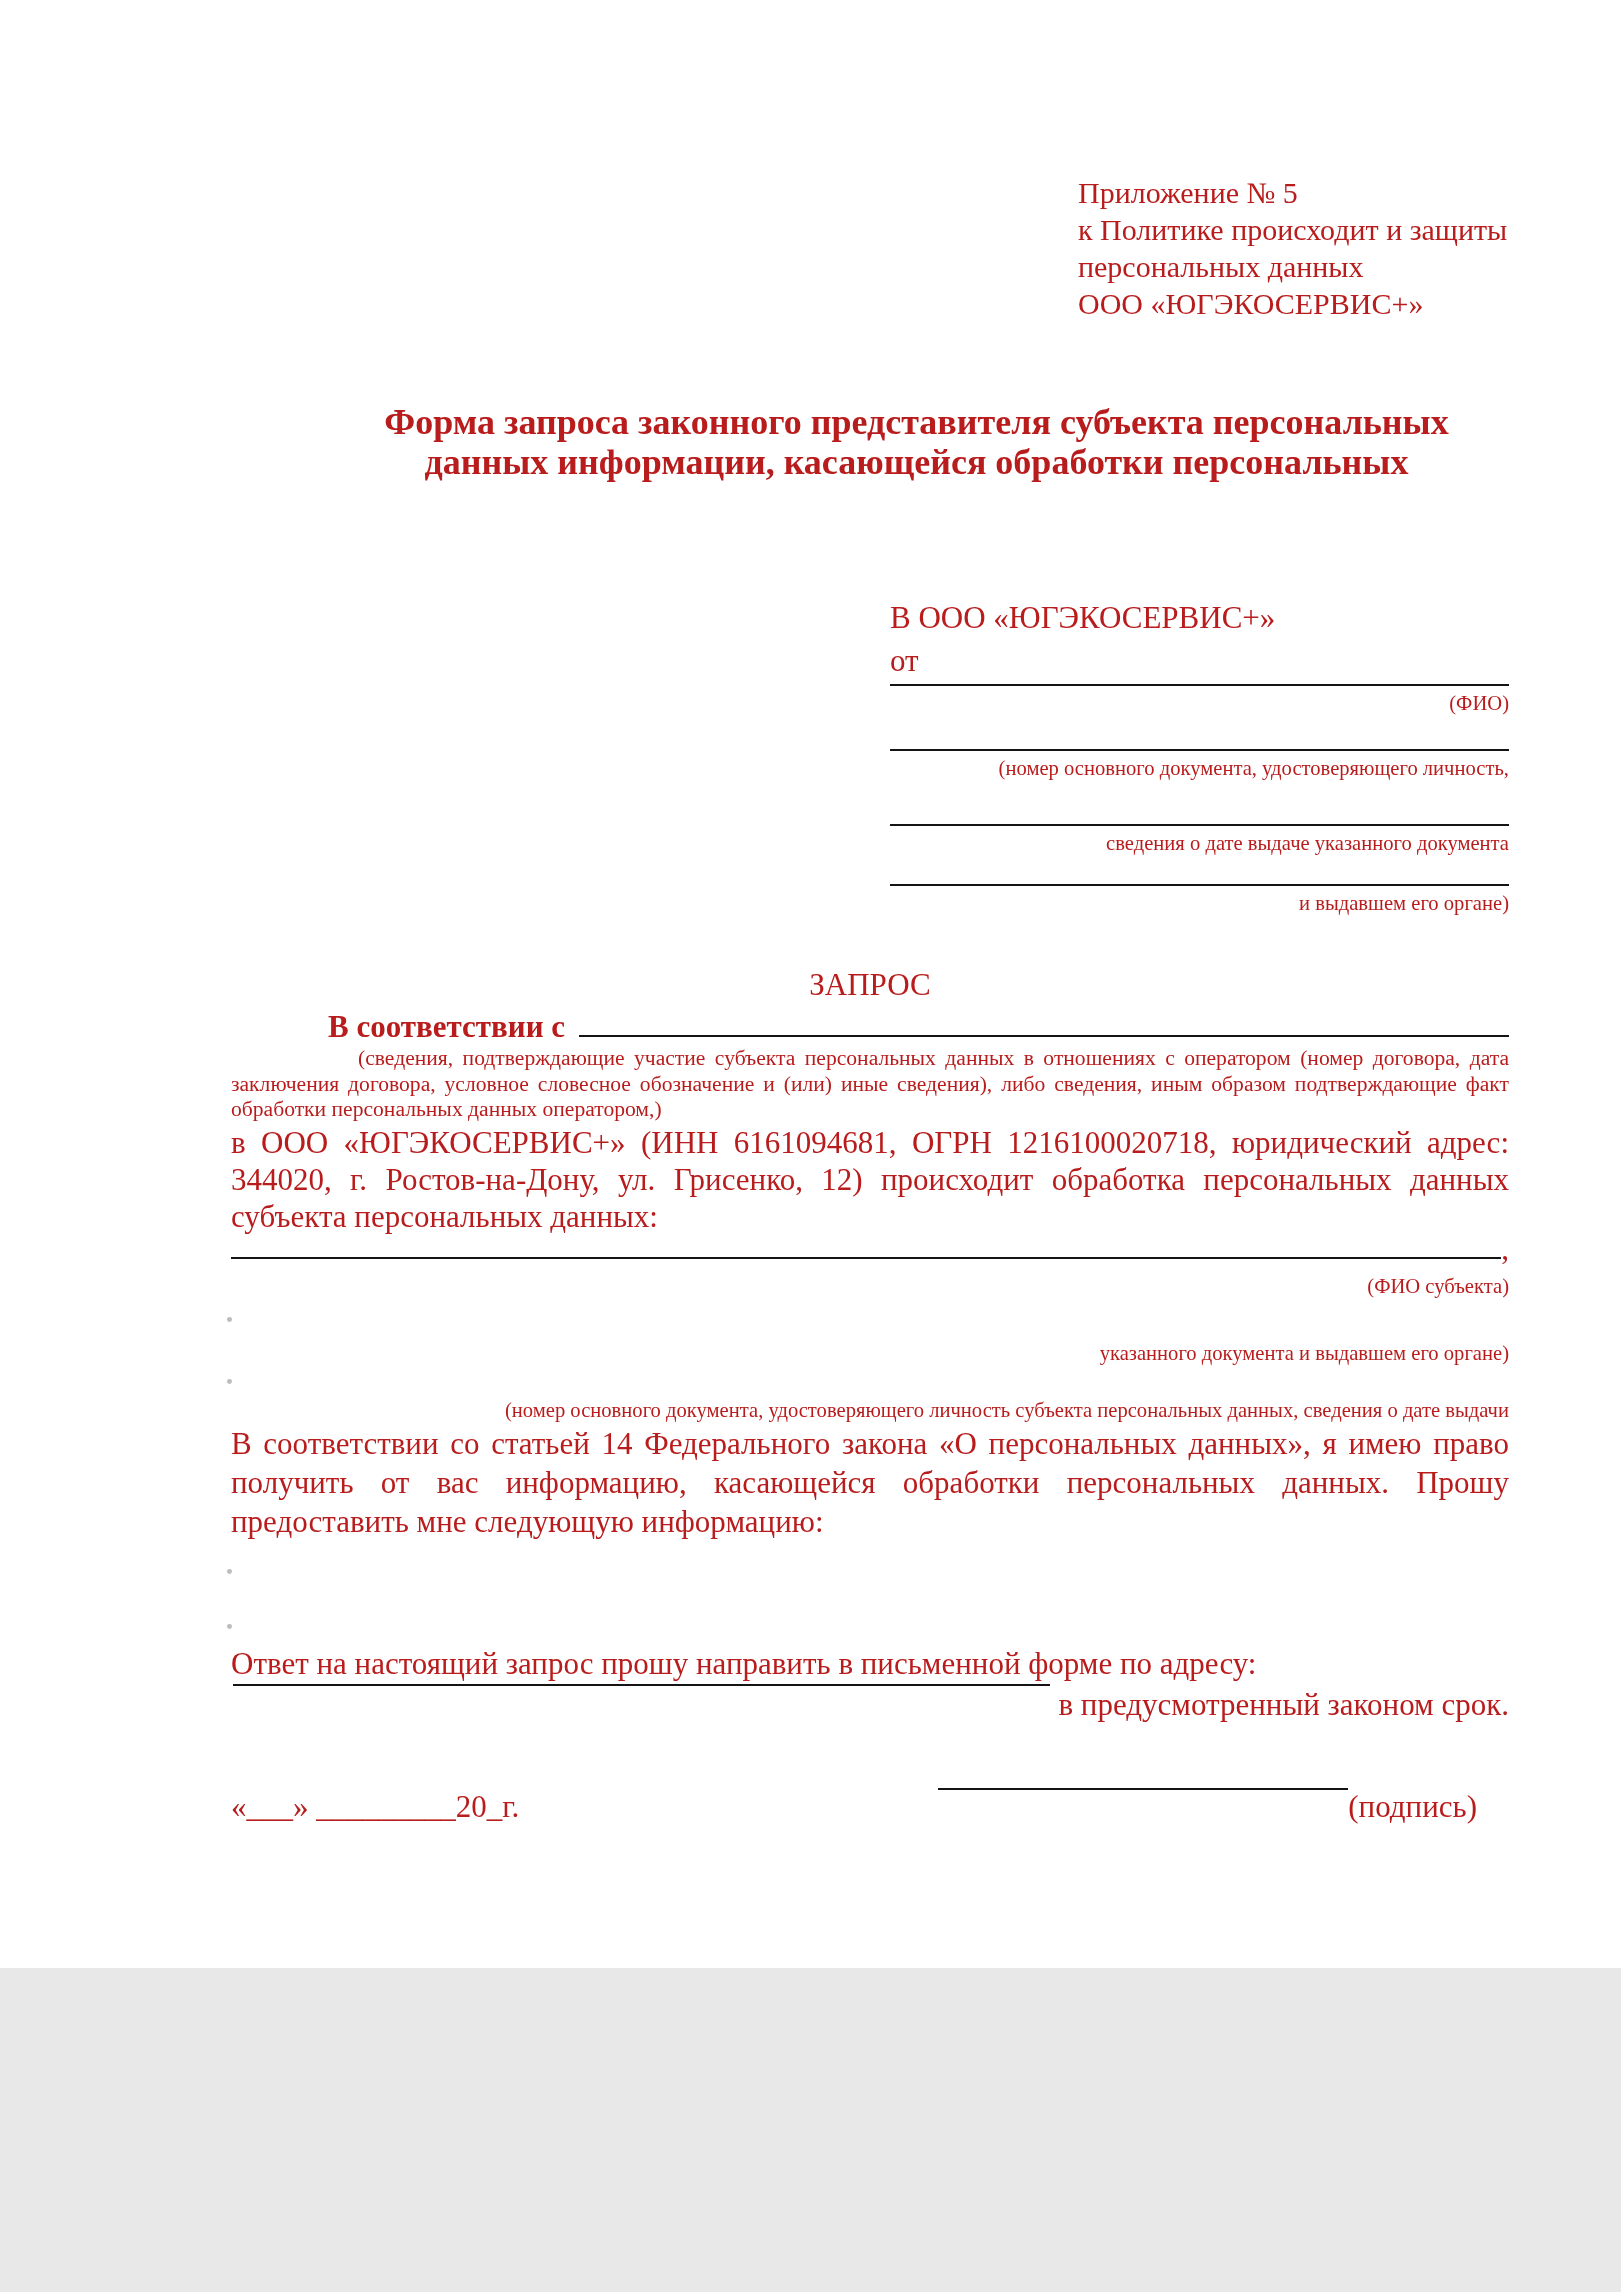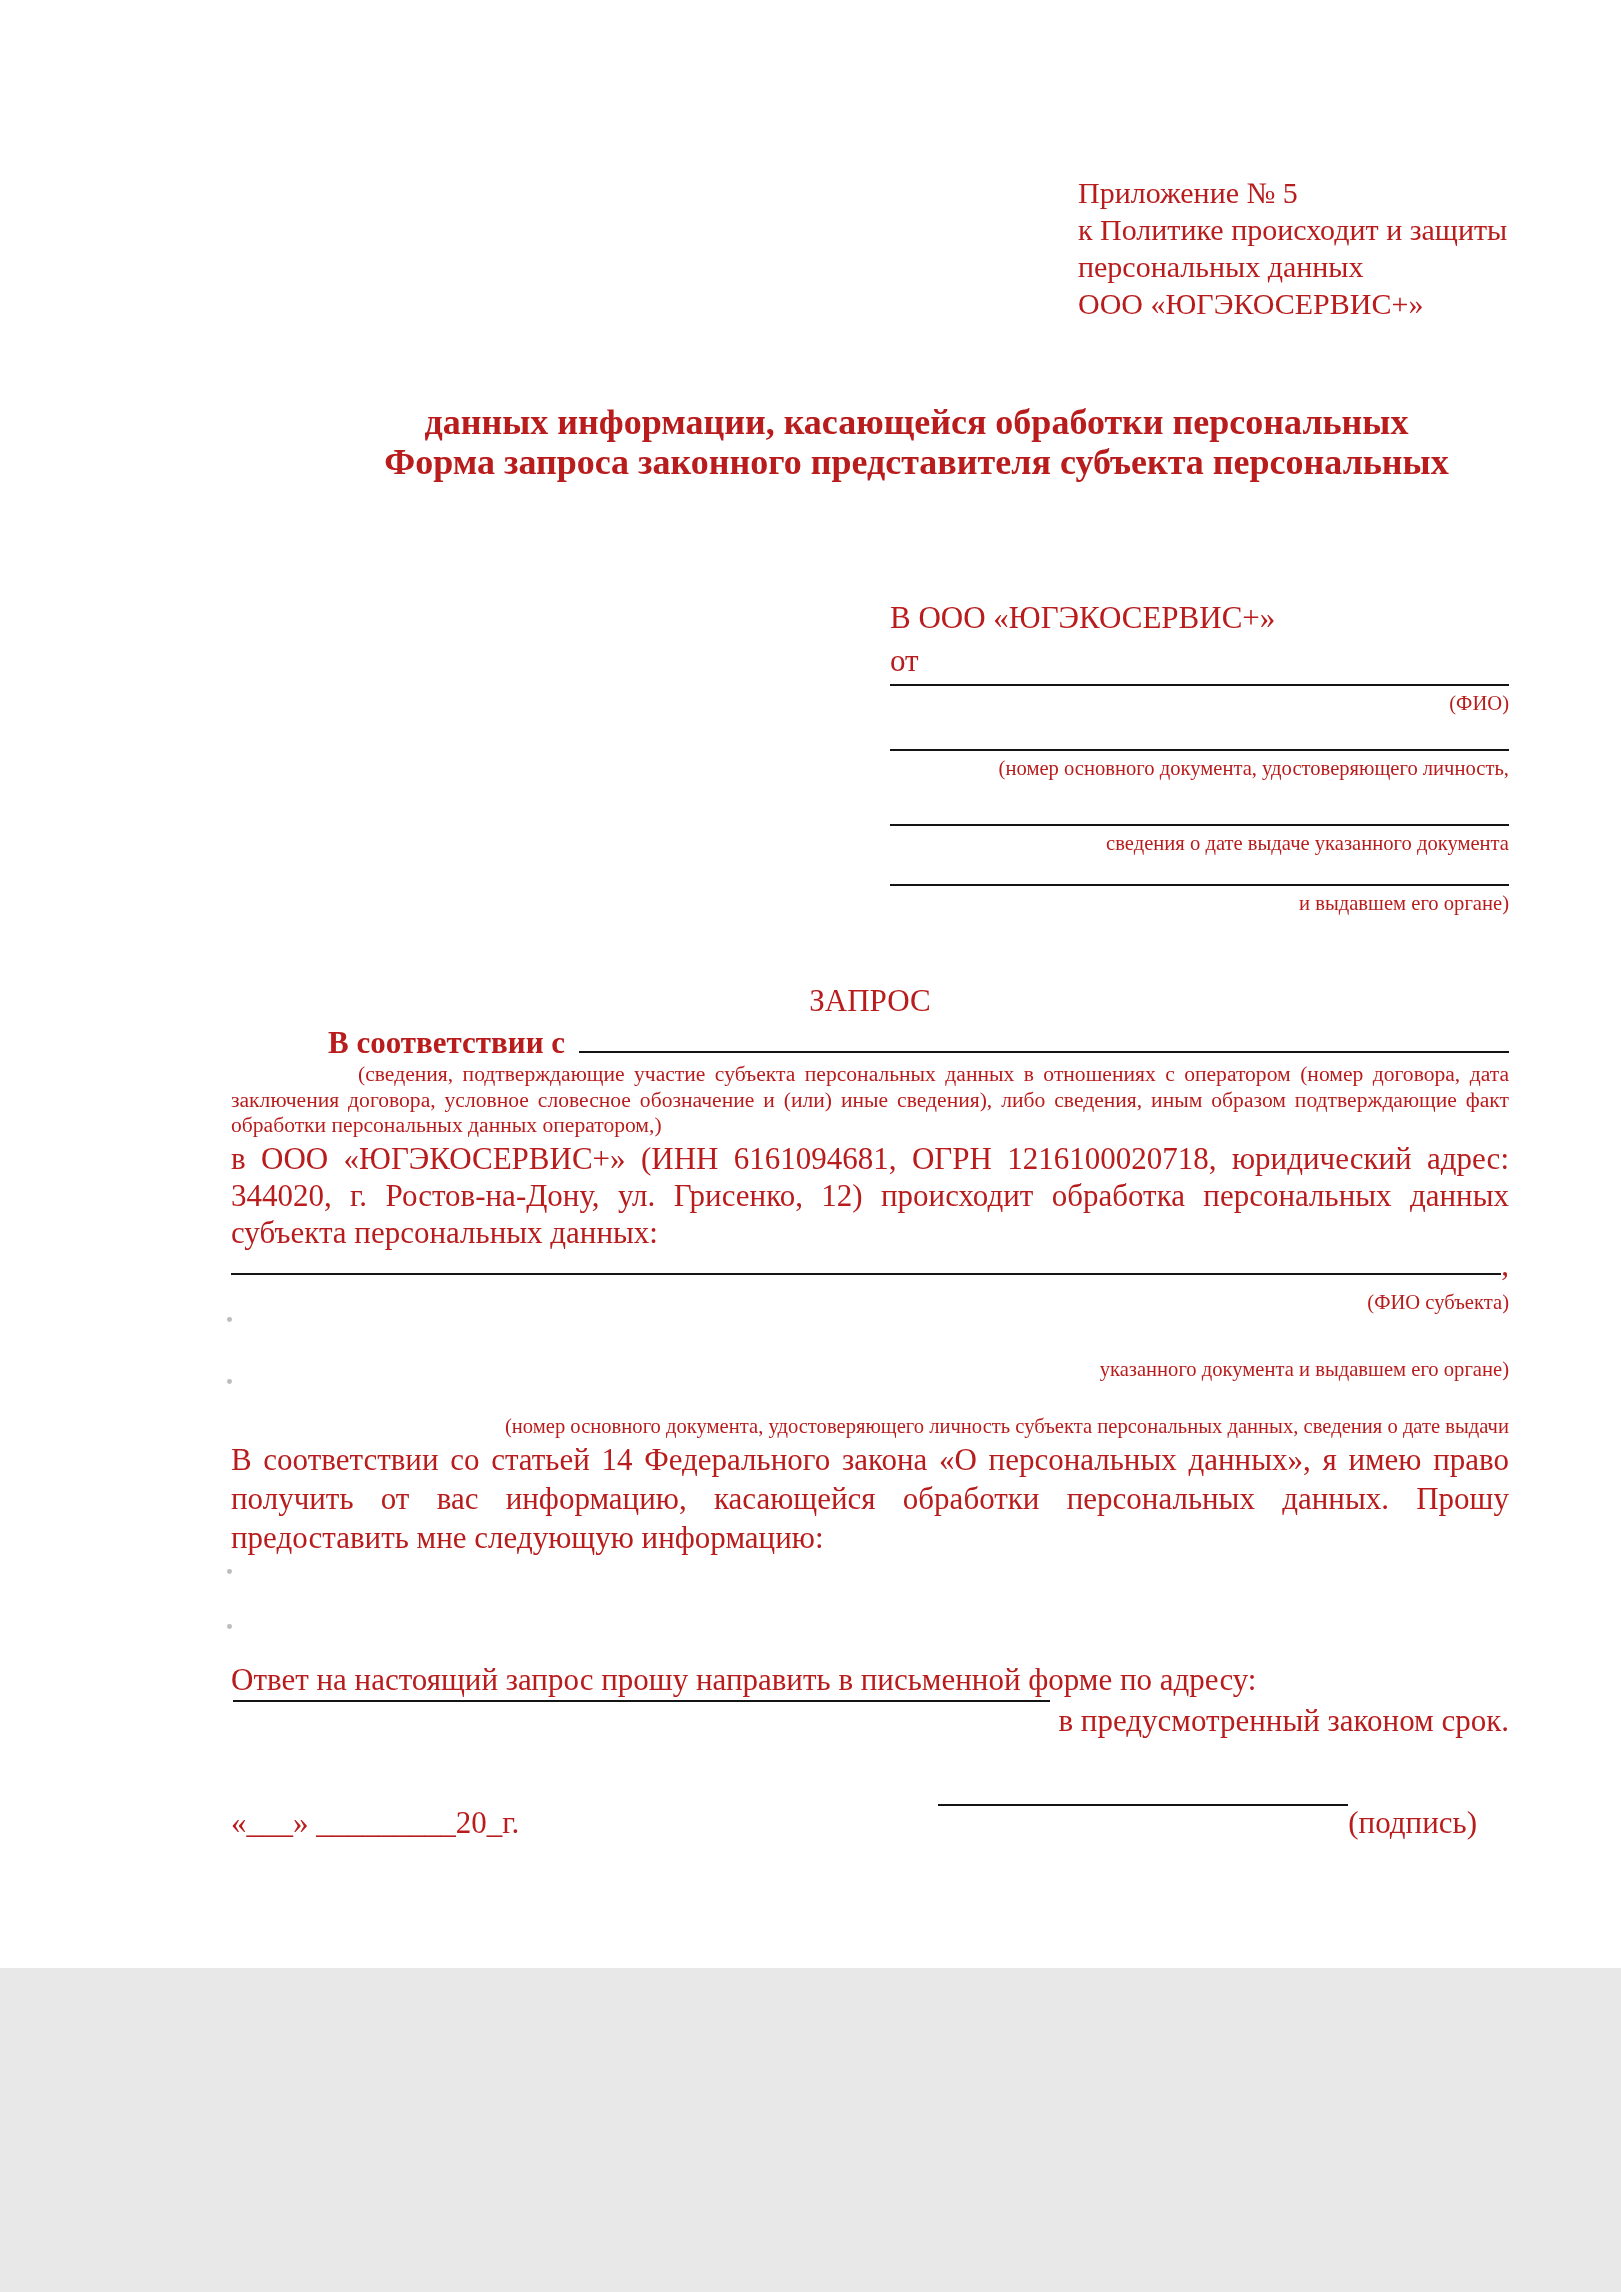--- a/index.html
+++ b/index.html
@@ -24,21 +24,21 @@
   .recipient .to-line { line-height:44px; }
   .recipient .from-line { line-height:41px; }
   .blank { border-bottom:2.9px solid #141414; height:0; }
   .recipient .blank { margin-top:2.9px; }
   .cap { font-size:20.6px; line-height:25.5px; text-align:right; }
   .recipient .cap { margin-top:4.9px; }
   .recipient .blank.b2 { margin-top:33px; }
   .recipient .blank.b3 { margin-top:42px; }
   .recipient .blank.b4 { margin-top:28px; }
   
-  .zapros { margin-top:66px; text-align:center; }
+  .zapros { margin-top:50px; text-align:center; }
   
   .intro-row { display:flex; margin-top:5.9px; padding-left:97px; line-height:35px; }
   .intro-row .prefix { white-space:nowrap;font-weight:bold; }
   .intro-row .fill { flex:1; border-bottom:2.9px solid #141414; margin:0 0 6.9px 13.7px; }
   
   .note { margin-top:2px; font-size:21.6px; line-height:25.5px; text-align:justify; text-indent:127px; }
   
   .par { text-align:justify; }
   .par.operator { margin-top:1px; }
   .par.law { margin-top:0; line-height:39px; }
@@ -73,22 +73,22 @@
 <div class="page">
 
   <div class="appendix">
     <div>Приложение № 5</div>
     <div>к Политике происходит и защиты</div>
     <div>персональных данных</div>
     <div>ООО «ЮГЭКОСЕРВИС+»</div>
   </div>
 
   <div class="doc-title">
+    <span>Форма запроса законного представителя субъекта персональных</span>
     <span>данных информации, касающейся обработки персональных</span>
-    <span>Форма запроса законного представителя субъекта персональных</span>
   </div>
 
   <div class="recipient">
     <div class="to-line">В ООО «ЮГЭКОСЕРВИС+»</div>
     <div class="from-line">от</div>
     <div class="blank"></div>
     <div class="cap">(ФИО)</div>
     <div class="blank b2"></div>
     <div class="cap">(номер основного документа, удостоверяющего личность,</div>
     <div class="blank b3"></div>

